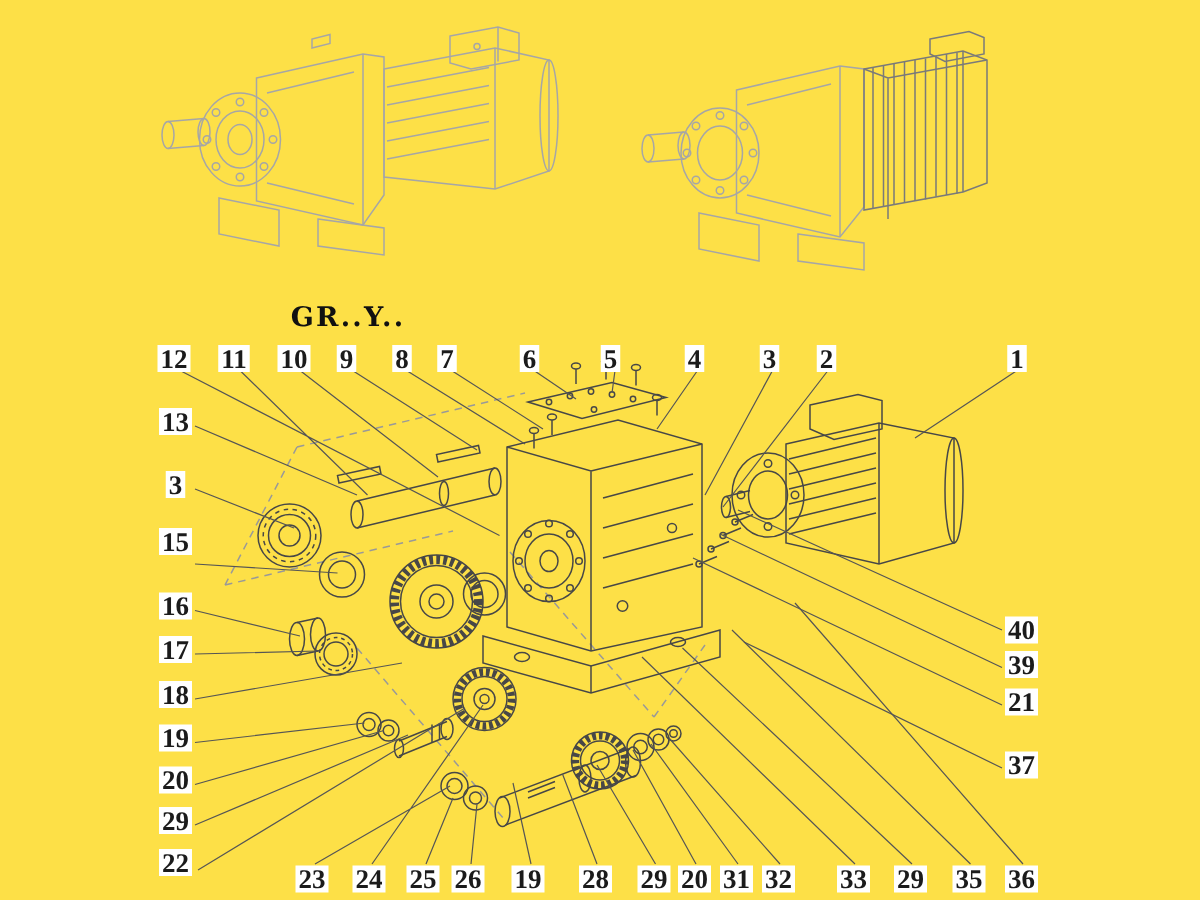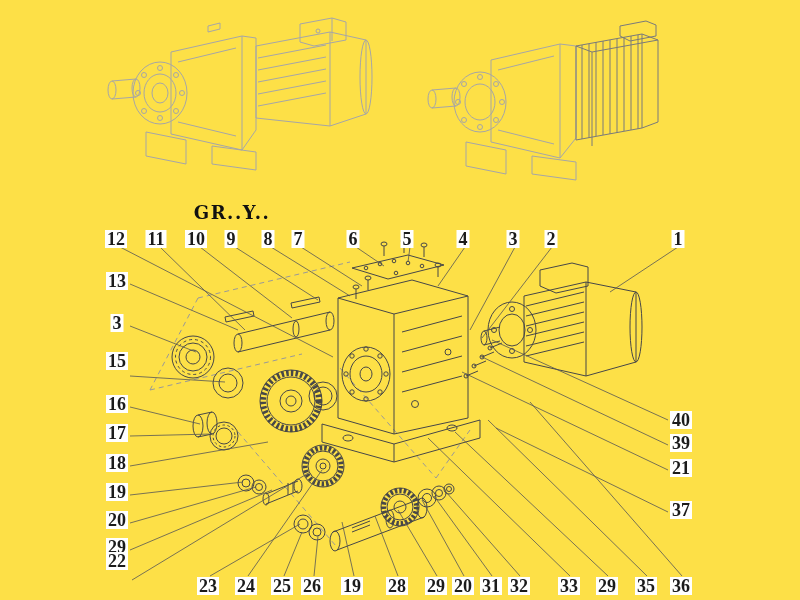--- a/index.html
+++ b/index.html
@@ -294,21 +294,21 @@
 
   <span class="co" style="left:117px;top:281px">13</span>
   <span class="co" style="left:117px;top:323px">3</span>
   <span class="co" style="left:117px;top:361px">15</span>
   <span class="co" style="left:117px;top:404px">16</span>
   <span class="co" style="left:117px;top:433px">17</span>
   <span class="co" style="left:117px;top:463px">18</span>
   <span class="co" style="left:117px;top:492px">19</span>
   <span class="co" style="left:117px;top:520px">20</span>
   <span class="co" style="left:117px;top:547px">29</span>
-  <span class="co" style="left:117px;top:561px">22</span>
+  <span class="co" style="left:117px;top:575px">22</span>
 
   <span class="co" style="left:208px;top:586px">23</span>
   <span class="co" style="left:246px;top:586px">24</span>
   <span class="co" style="left:282px;top:586px">25</span>
   <span class="co" style="left:312px;top:586px">26</span>
   <span class="co" style="left:352px;top:586px">19</span>
   <span class="co" style="left:397px;top:586px">28</span>
   <span class="co" style="left:436px;top:586px">29</span>
   <span class="co" style="left:463px;top:586px">20</span>
   <span class="co" style="left:491px;top:586px">31</span>

